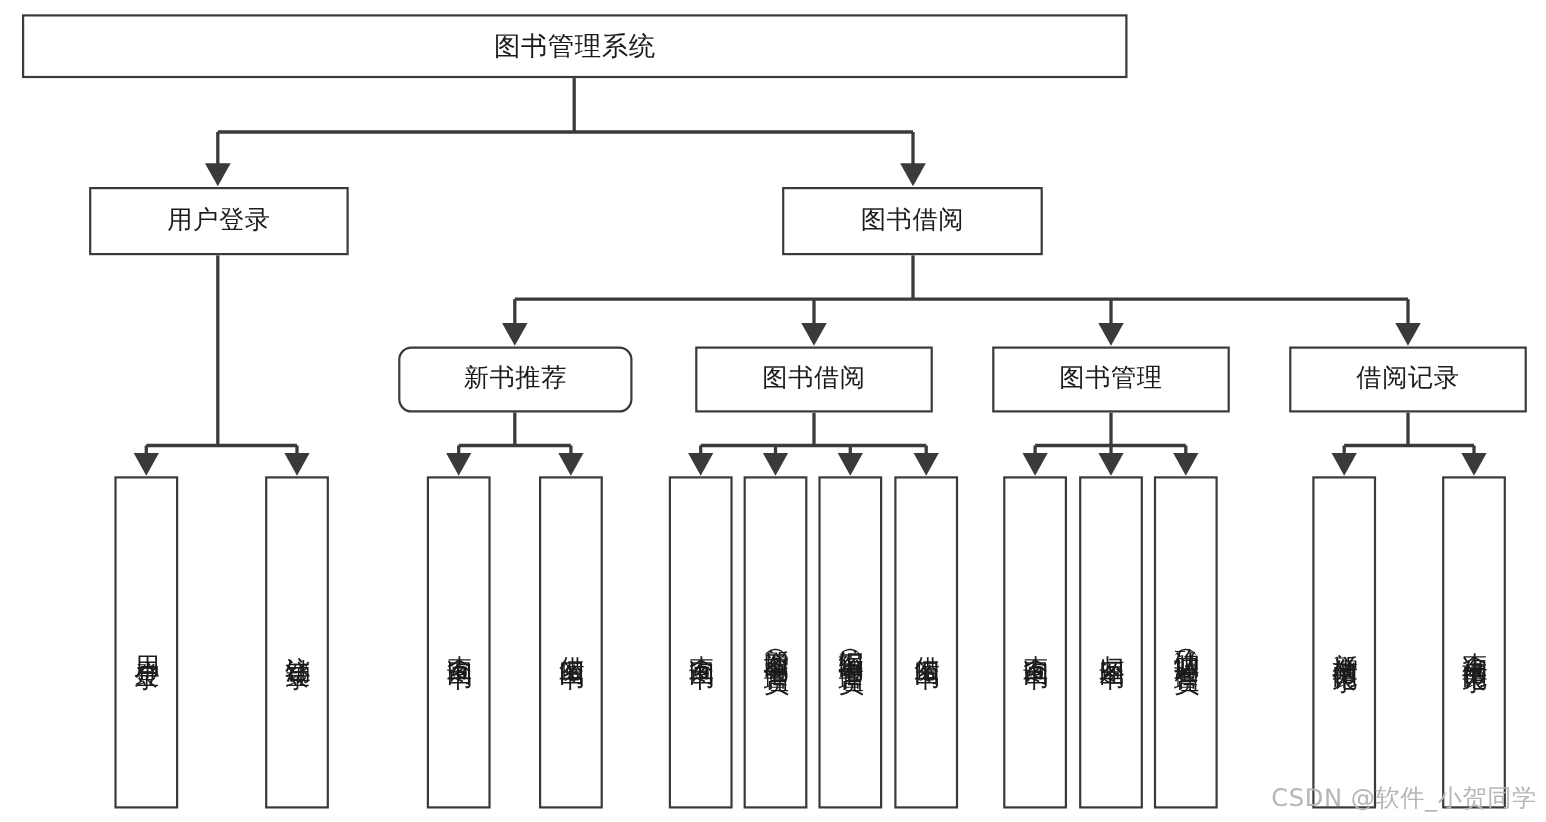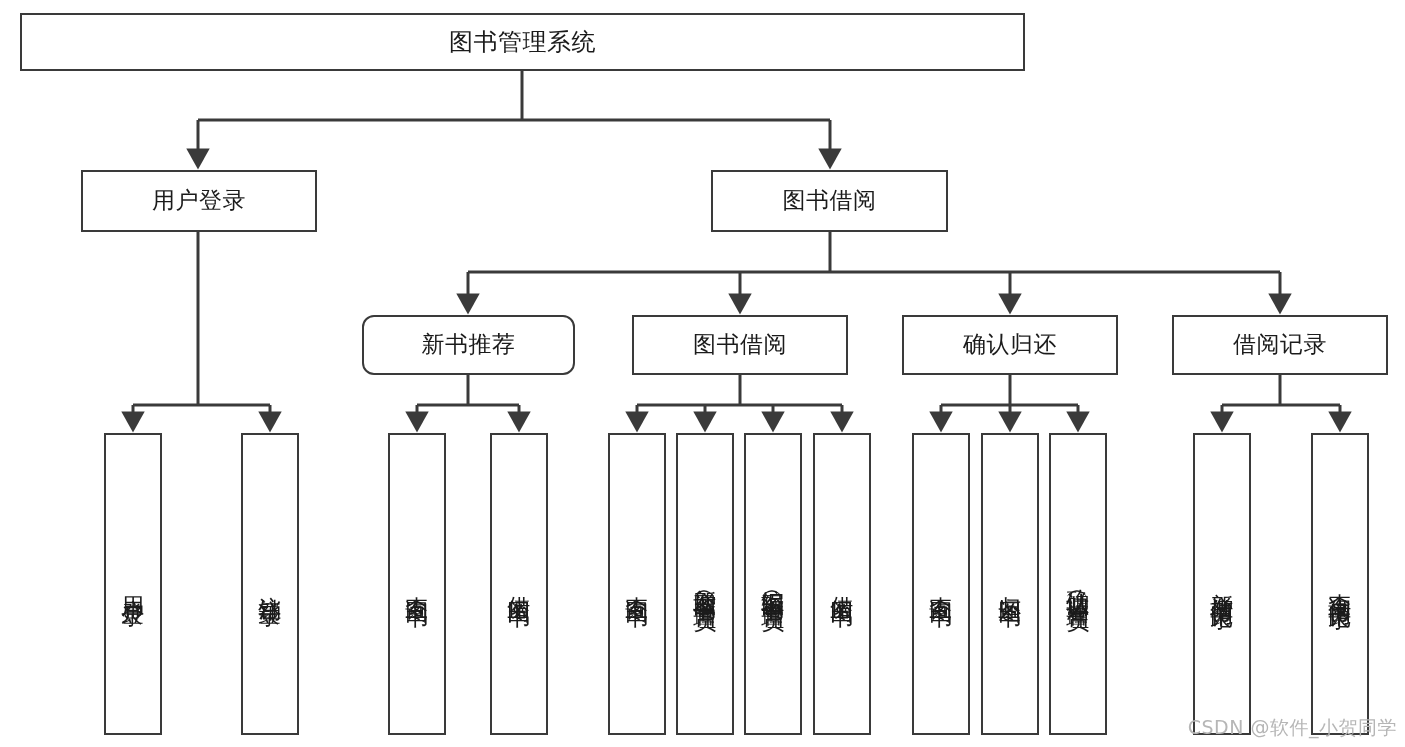--- a/index.html
+++ b/index.html
@@ -59,21 +59,21 @@
     text-orientation: upright;
     font-size: 23px;
     line-height: 1.16;
     letter-spacing: 3px;
     max-height: 100%;
   }
   #watermark {
     position: absolute;
     right: 8px;
     bottom: 6px;
-    font-size: 19px;
+    font-size: 22px;
     color: #b6b6b6;
     letter-spacing: 0.5px;
     white-space: nowrap;
   }
 </style>
 </head>
 <body>
 
 <div id="canvas">
 
@@ -139,21 +139,21 @@
     <span class="label">图书借阅</span>
   </div>
 
   <div class="node horiz" style="left:362px; top:315px; width:213px; height:60px;border-radius:12px;">
     <span class="label">新书推荐</span>
   </div>
   <div class="node horiz" style="left:632px; top:315px; width:216px; height:60px;">
     <span class="label">图书借阅</span>
   </div>
   <div class="node horiz" style="left:902px; top:315px; width:216px; height:60px;">
-    <span class="label">确认归还</span>
+    <span class="label">图书管理</span>
   </div>
   <div class="node horiz" style="left:1172px; top:315px; width:216px; height:60px;">
     <span class="label">借阅记录</span>
   </div>
 
   <div class="node vert" style="left:104px; top:433px; width:58px; height:302px;">
     <span class="label">用户登录</span>
   </div>
   <div class="node vert" style="left:241px; top:433px; width:58px; height:302px;">
     <span class="label">注销登录</span>

